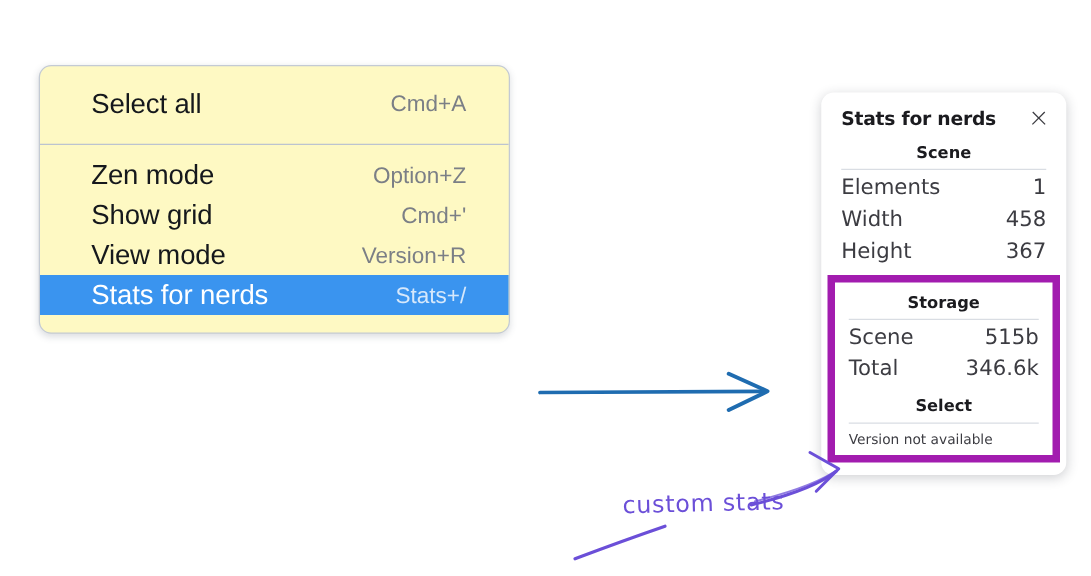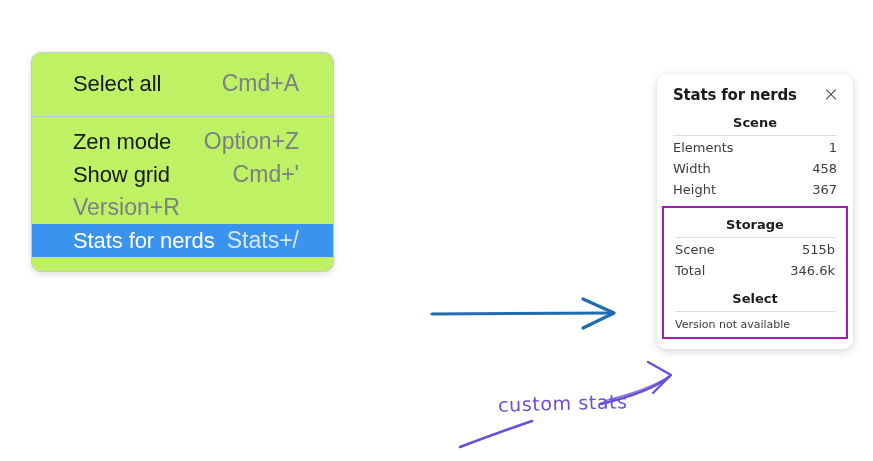--- a/index.html
+++ b/index.html
@@ -14,22 +14,22 @@
     overflow: hidden;
     font-family: "Liberation Sans", sans-serif;
     -webkit-font-smoothing: antialiased;
   }
 
   
   #context-menu {
     position: absolute;
     left: 31px;
     top: 52px;
-    width: 303px;
-    background: #bef264;
+    width: 377px;
+    background: #fef9c3;
     border: 1px solid #c3cad4;
     border-radius: 10px;
     box-shadow: 0 2px 6px rgba(60,70,90,0.18);
     overflow: hidden;
     box-sizing: border-box;
   }
   .menu-group { padding: 9px 0 9px 0; }
   .menu-group.group-top { padding: 14px 0 16px 0; }
   .menu-group.group-bottom { padding: 8px 0 14px 0; }
   .menu-separator {
@@ -45,21 +45,21 @@
     box-sizing: border-box;
     cursor: default;
   }
   .menu-item .mi-label {
     font-size: 22px;
     color: #15181c;
     letter-spacing: -0.1px;
     white-space: nowrap;
   }
   .menu-item .mi-shortcut {
-    font-size: 23px;
+    font-size: 18px;
     color: #7b7f86;
     white-space: nowrap;
   }
   .menu-item.selected {
     background: #3a94ef;
   }
   .menu-item.selected .mi-label { color: #ffffff; }
   .menu-item.selected .mi-shortcut { color: #d6e8fb; }
 
   
@@ -120,37 +120,37 @@
   }
   .sect-rule {
     height: 1px;
     background: #d9dde3;
     margin: 0 0 2px 0;
   }
   .stat-row {
     display: flex;
     justify-content: space-between;
     align-items: center;
-    font-size: 13px;
+    font-size: 17px;
     color: #3c3c42;
     padding: 3px 0;
     line-height: 1.15;
   }
   .stat-row .k { white-space: nowrap; }
   .stat-row .v { white-space: nowrap; }
   .single-line {
     font-size: 11px;
     color: #3c3c42;
     padding: 4px 0 2px 0;
     white-space: nowrap;
   }
 
   
   #custom-stats-box {
-    border: 2px solid #a21caf;
+    border: 6px solid #a21caf;
     margin: 5px 5px 0 5px;
     padding: 0 0 4px 0;
     box-sizing: border-box;
   }
   #custom-stats-box .sect { padding: 0 11px; }
 
   
   #annotations {
     position: absolute;
     left: 0; top: 0;
@@ -186,20 +186,21 @@
   <div class="menu-group group-bottom">
     <div class="menu-item">
       <span class="mi-label">Zen mode</span>
       <span class="mi-shortcut">Option+Z</span>
     </div>
     <div class="menu-item">
       <span class="mi-label">Show grid</span>
       <span class="mi-shortcut">Cmd+'</span>
     </div>
     <div class="menu-item">
+      <span class="mi-label">View mode</span>
       <span class="mi-shortcut">Version+R</span>
     </div>
     <div class="menu-item selected">
       <span class="mi-label">Stats for nerds</span>
       <span class="mi-shortcut">Stats+/</span>
     </div>
   </div>
 </div>
 
 <div id="stats-panel">

